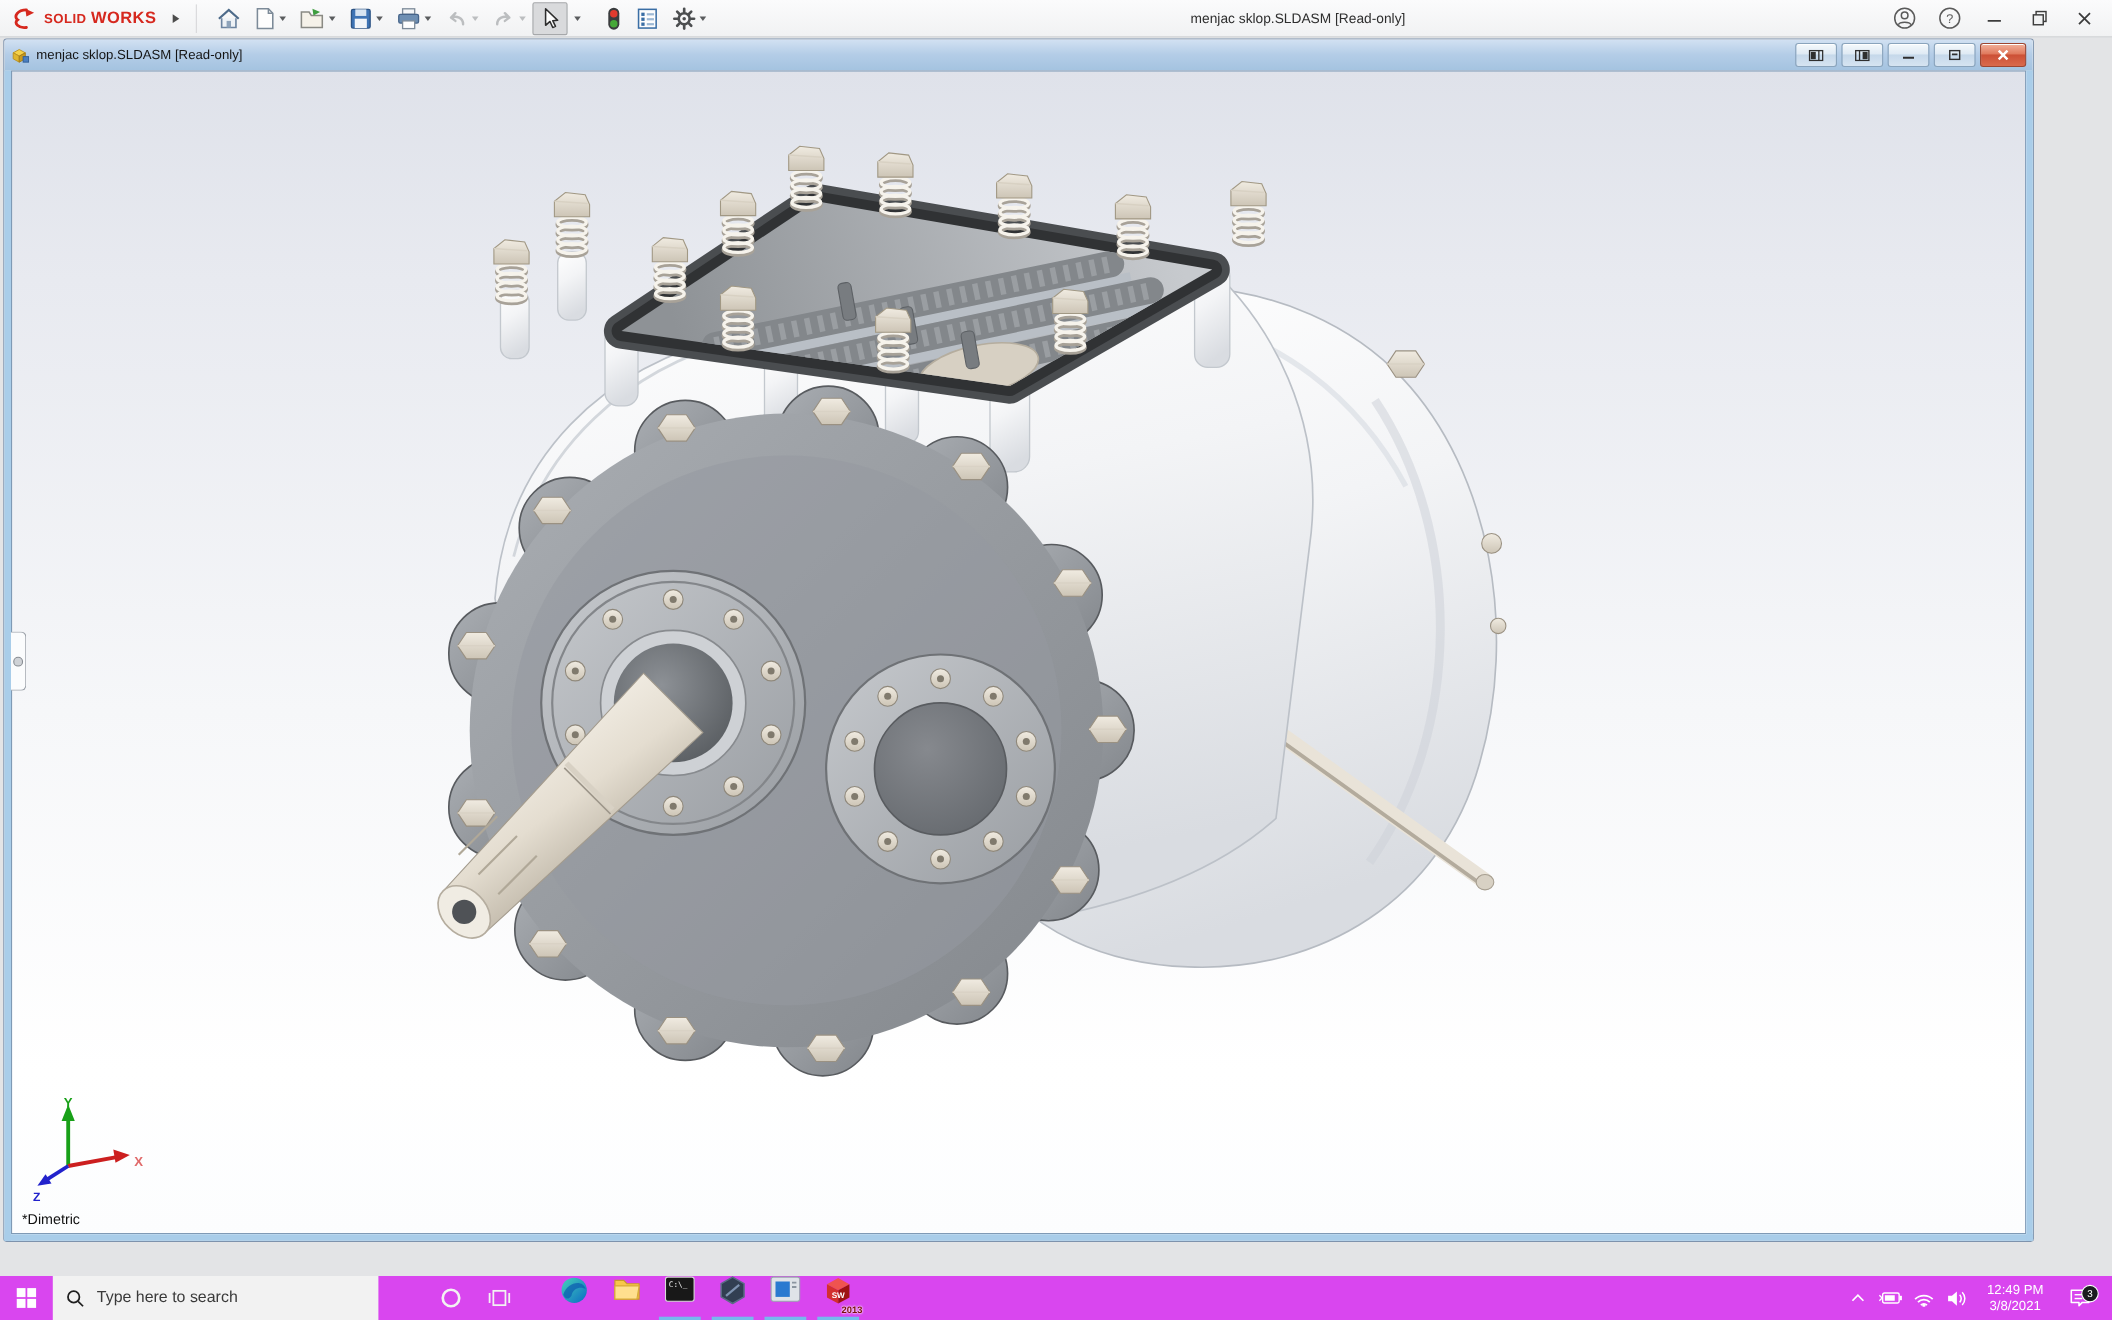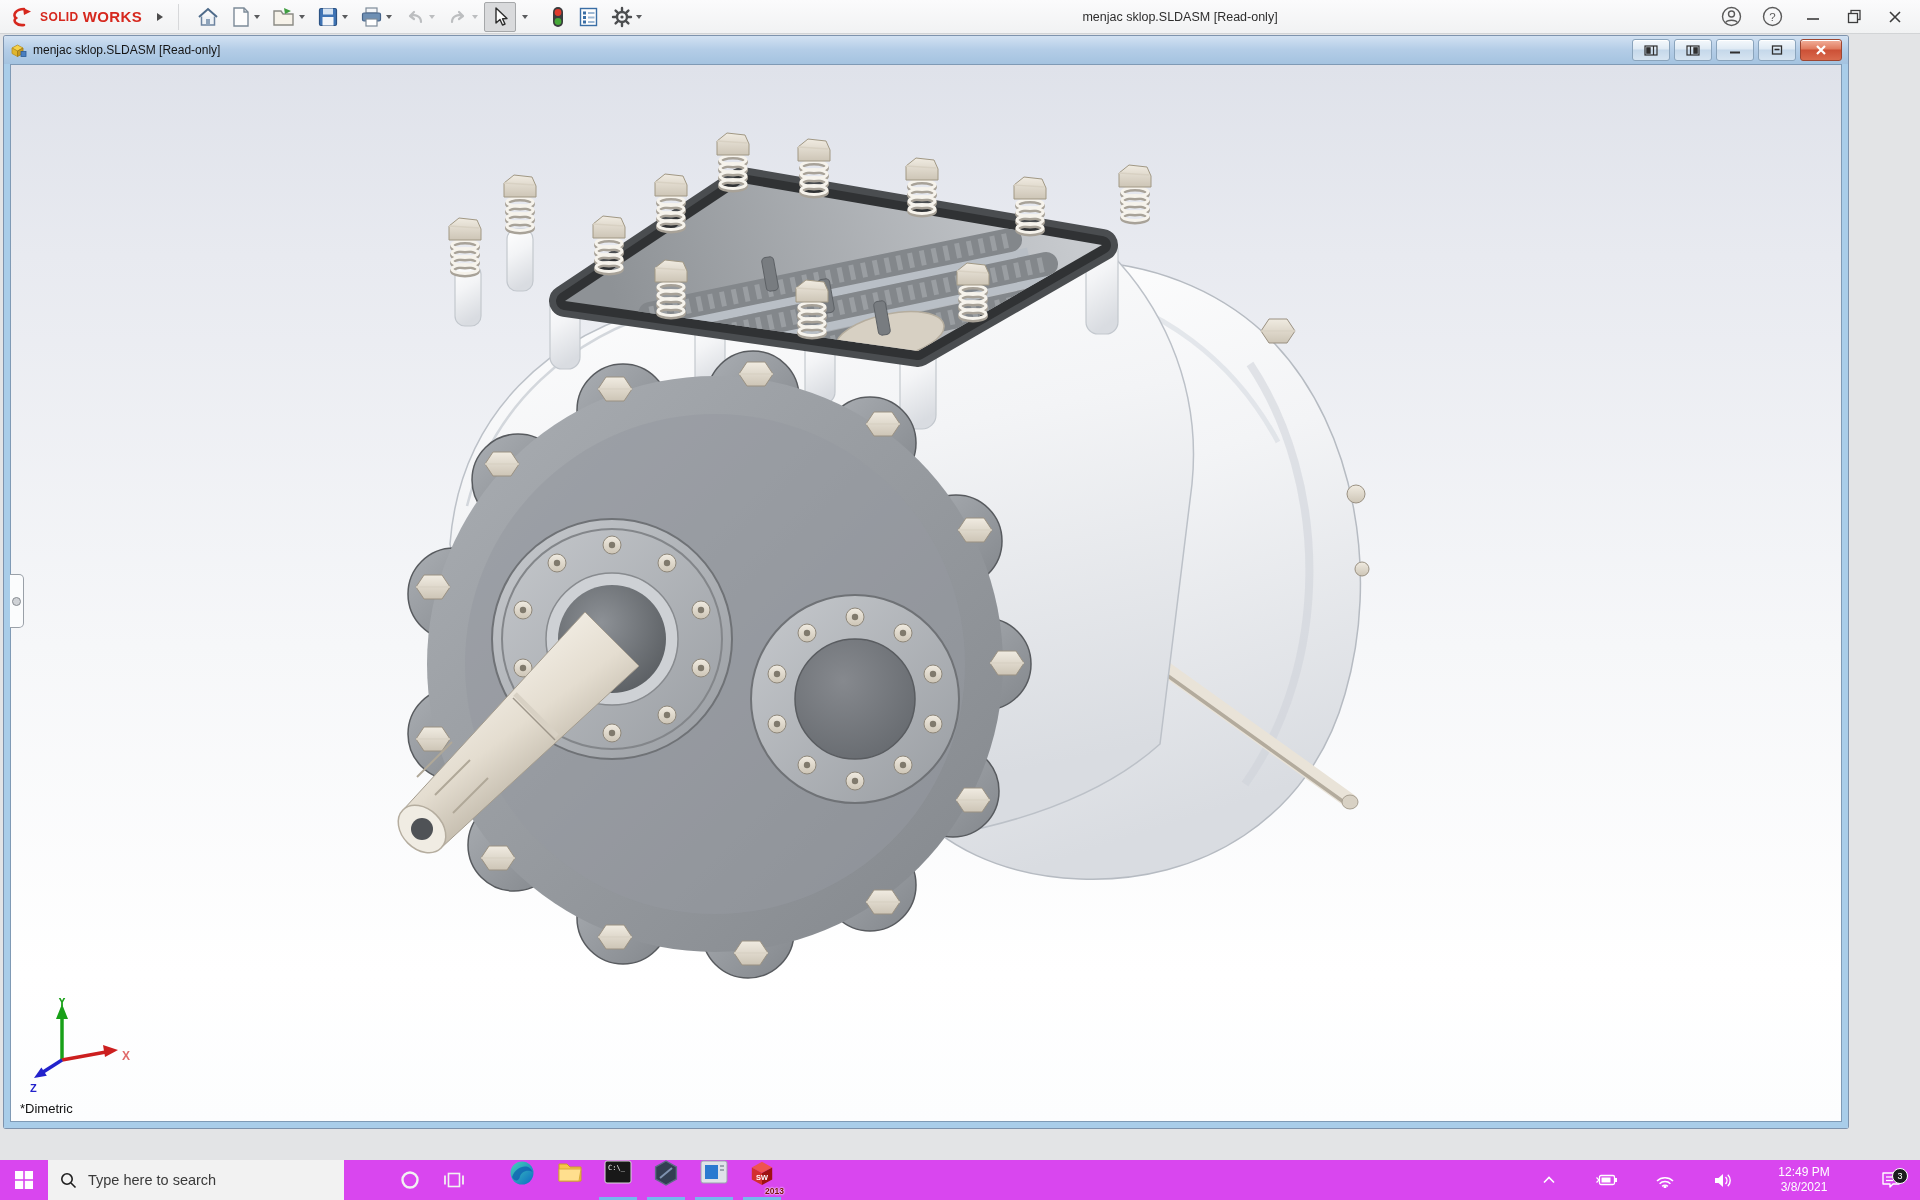--- a/index.html
+++ b/index.html
@@ -59,21 +59,21 @@
   .tb-start{width:48px;display:flex;align-items:center;justify-content:center;}
   .tb-search{width:284px;background:#f2f2f2;display:flex;align-items:center;gap:9px;padding-left:12px;}
   .tb-search input{border:none;background:transparent;outline:none;font-size:14.5px;width:220px;
     font-family:"Liberation Sans","DejaVu Sans",sans-serif;color:#202020;}
   .tb-search input::placeholder{color:#3a3a3a;opacity:1;}
   .tb-slot{width:44px;display:flex;align-items:center;justify-content:center;position:relative;}
   .tb-app{width:48px;display:flex;align-items:flex-start;justify-content:center;position:relative;}
   .tb-app.running::after{content:"";position:absolute;left:5px;right:5px;bottom:0;height:3px;background:#76b9ed;}
   .sw-year{position:absolute;right:2px;bottom:4px;font-size:8.5px;font-weight:bold;color:#7a0c0c;
     text-shadow:0 0 2px #fff,0 0 2px #fff;}
-  .tray{margin-left:auto;display:flex;align-items:center;padding-right:8px;gap:28px;}
+  .tray{margin-left:auto;display:flex;align-items:center;padding-right:8px;}
   .tray-ic{width:30px;display:flex;align-items:center;justify-content:center;}
   .tb-clock{width:76px;text-align:center;color:#fff;font-size:12px;line-height:15px;}
   .tb-notif{width:42px;display:flex;align-items:center;justify-content:center;position:relative;}
   .notif-badge{position:absolute;right:4px;bottom:5px;width:14px;height:14px;border:1.4px solid #fff;
     border-radius:50%;background:#1b1c1f;color:#fff;font-size:9px;display:flex;align-items:center;justify-content:center;}
 </style>
 </head>
 <body>
 
 <div class="app">

